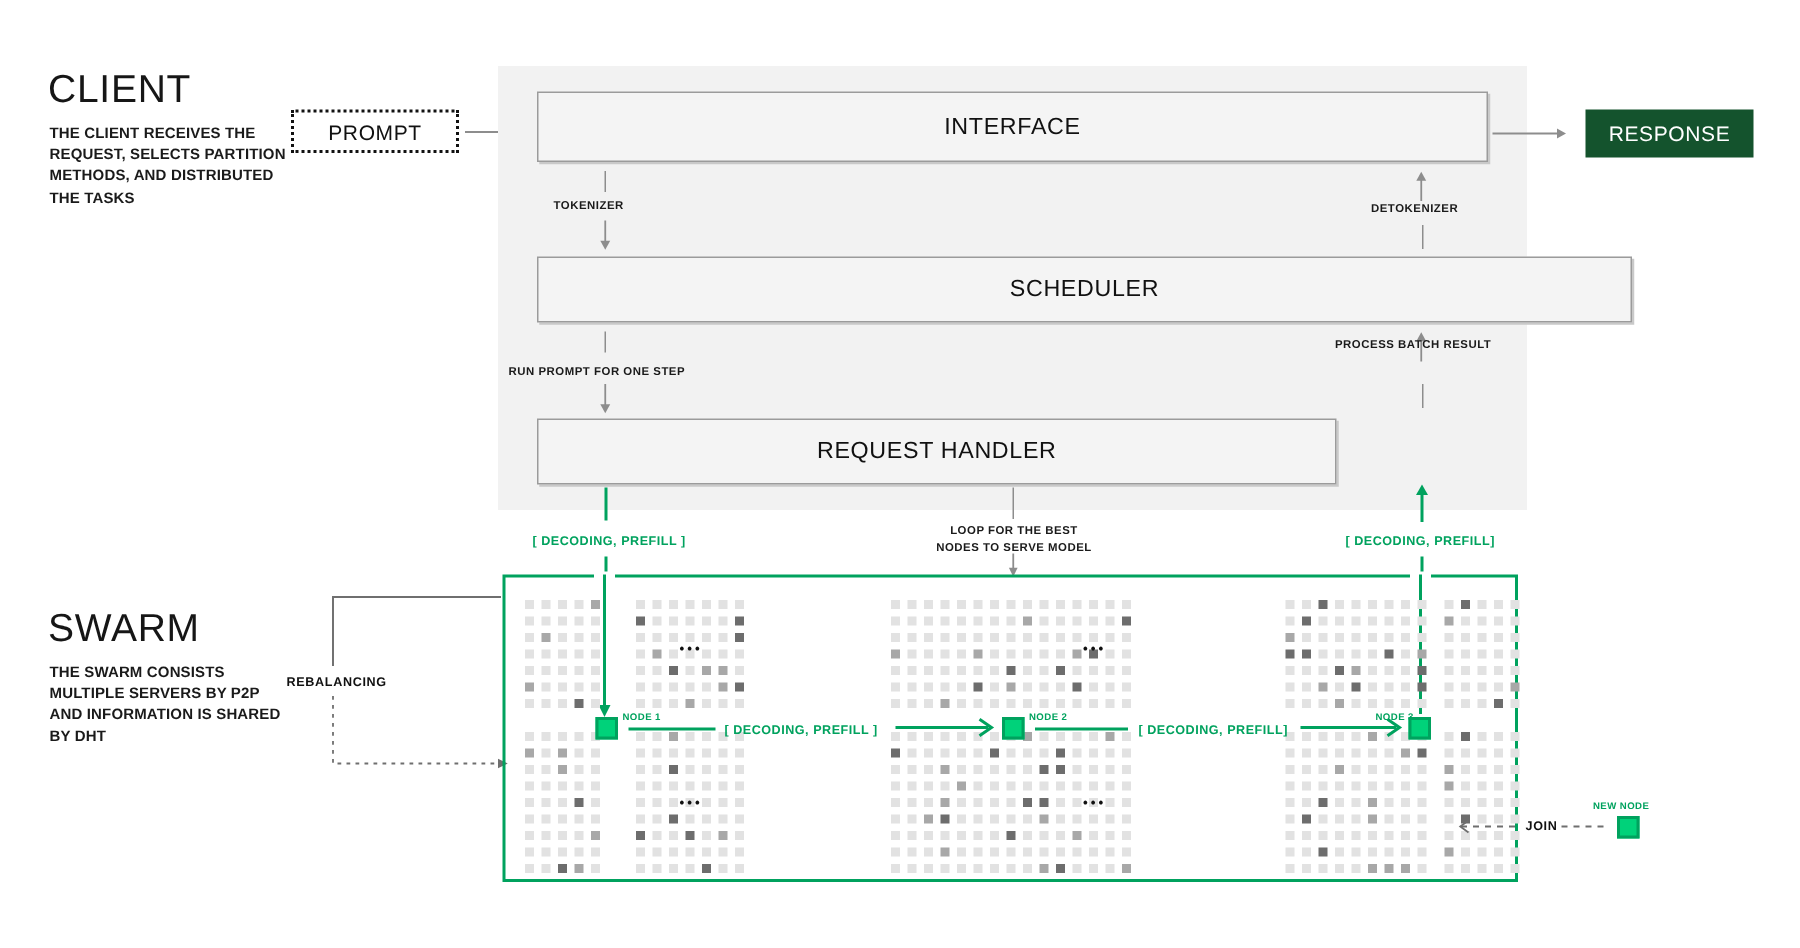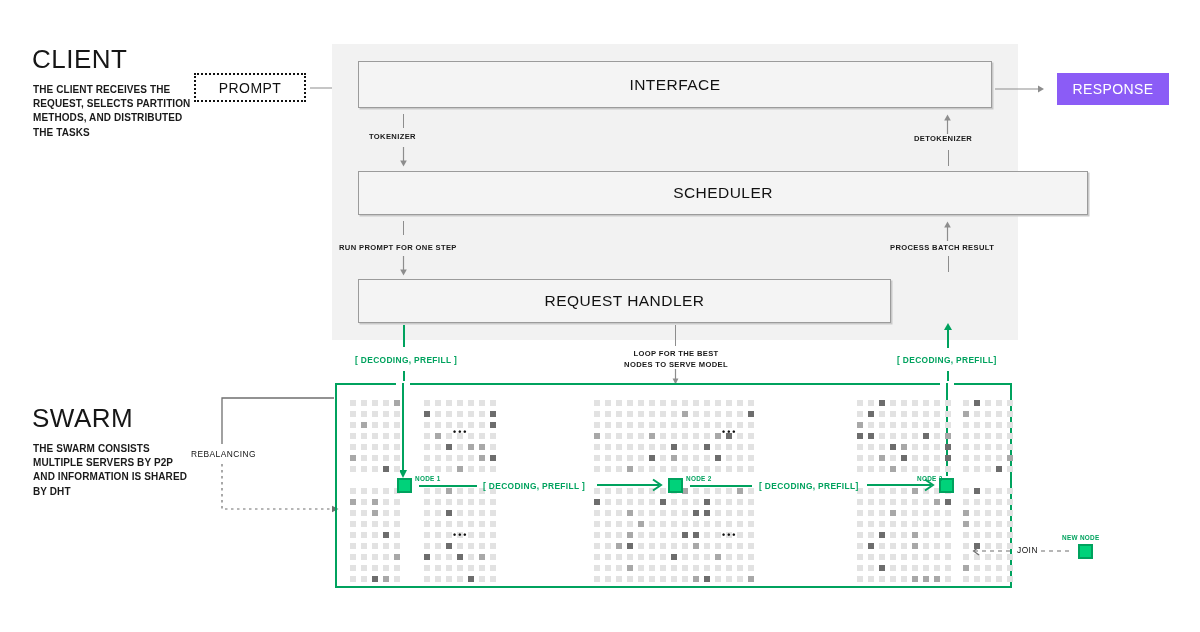--- a/index.html
+++ b/index.html
@@ -25,30 +25,30 @@
 
   .stage-box{
     background:#f4f4f4;border:1px solid #9b9b9b;box-sizing:border-box;
     display:flex;align-items:center;justify-content:center;
     font-size:15.5px;letter-spacing:.45px;color:#111;
     box-shadow:1.5px 1.5px 0 #c9c9c9;
   }
 
   
   #response-box{
-    background:#8b5cf6;color:#fff;display:flex;align-items:center;justify-content:center;
+    background:#14532d;color:#fff;display:flex;align-items:center;justify-content:center;
     font-size:14px;letter-spacing:.4px;text-align:right;
   }
 
   
   .flow-label{font-size:7.6px;letter-spacing:.35px;color:#1a1a1a;font-weight:bold;white-space:nowrap;}
   .flow-label.center{text-align:center;line-height:1.45;}
   .flow-label.green{color:#00a25e;font-size:8.4px;}
   .tiny-green{color:#00a25e;font-size:6.4px;font-weight:bold;letter-spacing:.3px;white-space:nowrap;}
-  .bold-lbl{font-size:8.4px;font-weight:normal;letter-spacing:.45px;color:#111;white-space:nowrap;}
+  .bold-lbl{font-size:8.4px;font-weight:bold;letter-spacing:.45px;color:#111;white-space:nowrap;}
 
   
   .vline{background:#8d8d8d;width:1px;}
   .gline-v{background:#00a25e;width:2px;}
   .gline-h{background:#00a25e;height:2px;}
 
   
   #swarm-box{border:2px solid #00a25e;box-sizing:border-box;}
 
   
@@ -122,21 +122,21 @@
     <path d="M2.2 13.5 L5.5 19.5 L8.8 13.5 Z" fill="#8d8d8d"></path>
   </svg>
 </div>
 
 <div class="abs" style="left:942px;top:221px;">
   <svg width="12" height="20" viewBox="0 0 12 20">
     <line x1="5.5" y1="20" x2="5.5" y2="6" stroke="#8d8d8d" stroke-width="1.2"></line>
     <path d="M2.2 6.5 L5.5 0.5 L8.8 6.5 Z" fill="#8d8d8d"></path>
   </svg>
 </div>
-<div class="abs flow-label" style="left:890px;top:243px;text-align:right;">PROCESS BATCH RESULT</div>
+<div class="abs flow-label" style="left:890px;top:225px;text-align:right;">PROCESS BATCH RESULT</div>
 <div class="abs vline" style="left:947.5px;top:256px;height:16px;"></div>
 
 <div class="abs vline" style="left:675px;top:325px;height:21px;"></div>
 <div class="abs flow-label center" style="left:608px;top:348px;width:136px;">
   <span>LOOP FOR THE BEST</span><br>
   <span>NODES TO SERVE MODEL</span>
 </div>
 <div class="abs" style="left:670px;top:369px;">
   <svg width="12" height="16" viewBox="0 0 12 16">
     <line x1="5.5" y1="0" x2="5.5" y2="10" stroke="#8d8d8d" stroke-width="1.2"></line>

